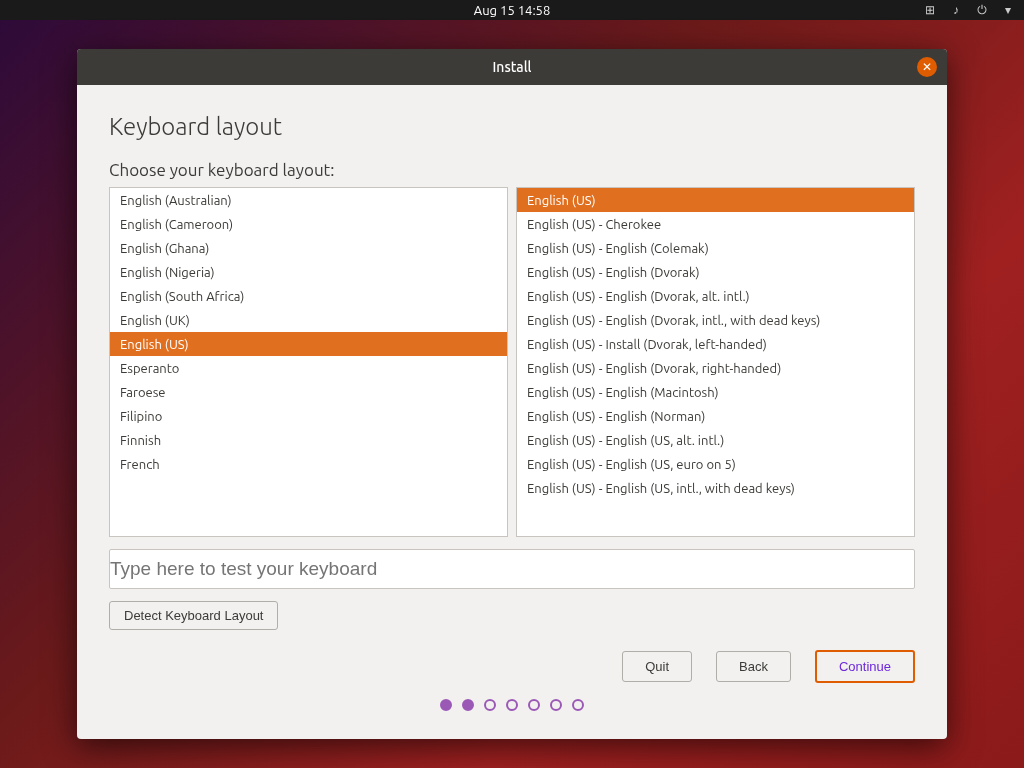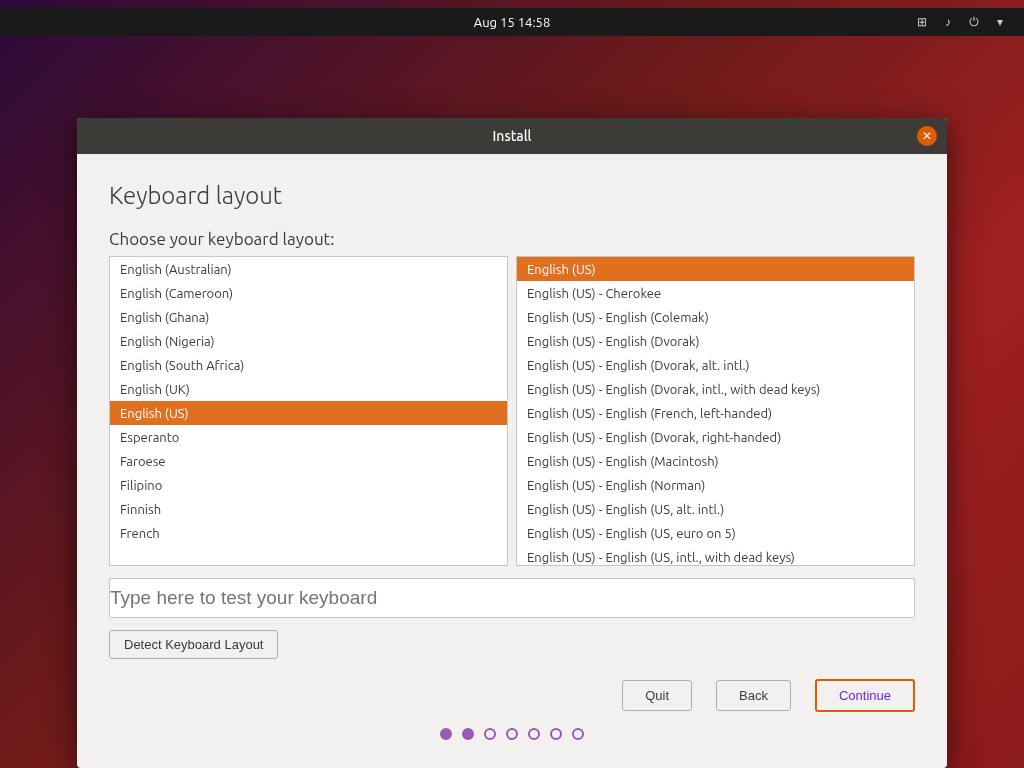--- a/index.html
+++ b/index.html
@@ -10,30 +10,29 @@
       overflow: hidden;
       font-family: 'Ubuntu', 'Segoe UI', sans-serif;
       font-size: 14px;
       background: linear-gradient(135deg, #2c0a3a 0%, #6b1a1a 40%, #a02020 70%, #8b1a1a 100%);
       display: flex;
       flex-direction: column;
     }
 
     
     .topbar {
-      height: 28px;
+      height: 20px;
       background: #1a1a1a;
       display: flex;
       align-items: center;
       justify-content: space-between;
-      padding: 0 16px;
+      padding: 0 8px;
       color: #fff;
       font-size: 13px;
       flex-shrink: 0;
-      margin-top: 8px;
     }
 
     .topbar-left { flex: 1; }
     .topbar-center { flex: 1; text-align: center; }
     .topbar-right {
       flex: 1;
       display: flex;
       align-items: center;
       justify-content: flex-end;
       gap: 10px;
@@ -46,21 +45,21 @@
       align-items: center;
       justify-content: center;
       font-size: 12px;
       color: #ccc;
     }
 
     
     .desktop {
       flex: 1;
       display: flex;
-      align-items: flex-end;
+      align-items: center;
       justify-content: center;
       border-radius: 15px;
     }
 
     
     .dialog {
       width: 870px;
       background: #f2f1f0;
       border-radius: 4px;
       box-shadow: 0 8px 32px rgba(0,0,0,0.6);
@@ -119,21 +118,21 @@
 
     
     .lists-row {
       display: flex;
       gap: 8px;
       margin-bottom: 12px;
     }
 
     .list-box {
       flex: 1;
-      height: 310px;
+      height: 350px;
       border: 1px solid #c8c5c0;
       background: #fff;
       overflow-y: auto;
     }
 
     .list-item {
       padding: 5px 10px;
       font-size: 13px;
       color: #3c3b37;
       cursor: pointer;
@@ -266,21 +265,21 @@
             <div class="list-item">Finnish</div>
             <div class="list-item">French</div>
           </div>
         <div class="list-box" id="right-list">
             <div class="list-item selected">English (US)</div>
             <div class="list-item">English (US) - Cherokee</div>
             <div class="list-item">English (US) - English (Colemak)</div>
             <div class="list-item">English (US) - English (Dvorak)</div>
             <div class="list-item">English (US) - English (Dvorak, alt. intl.)</div>
             <div class="list-item">English (US) - English (Dvorak, intl., with dead keys)</div>
-            <div class="list-item">English (US) - English (French, left-handed)</div>
+            <div class="list-item">English (US) - Install (Dvorak, left-handed)</div>
             <div class="list-item">English (US) - English (Dvorak, right-handed)</div>
             <div class="list-item">English (US) - English (Macintosh)</div>
             <div class="list-item">English (US) - English (Norman)</div>
             <div class="list-item">English (US) - English (US, alt. intl.)</div>
             <div class="list-item">English (US) - English (US, euro on 5)</div>
             <div class="list-item">English (US) - English (US, intl., with dead keys)</div>
           </div>
       </div>
 
       

